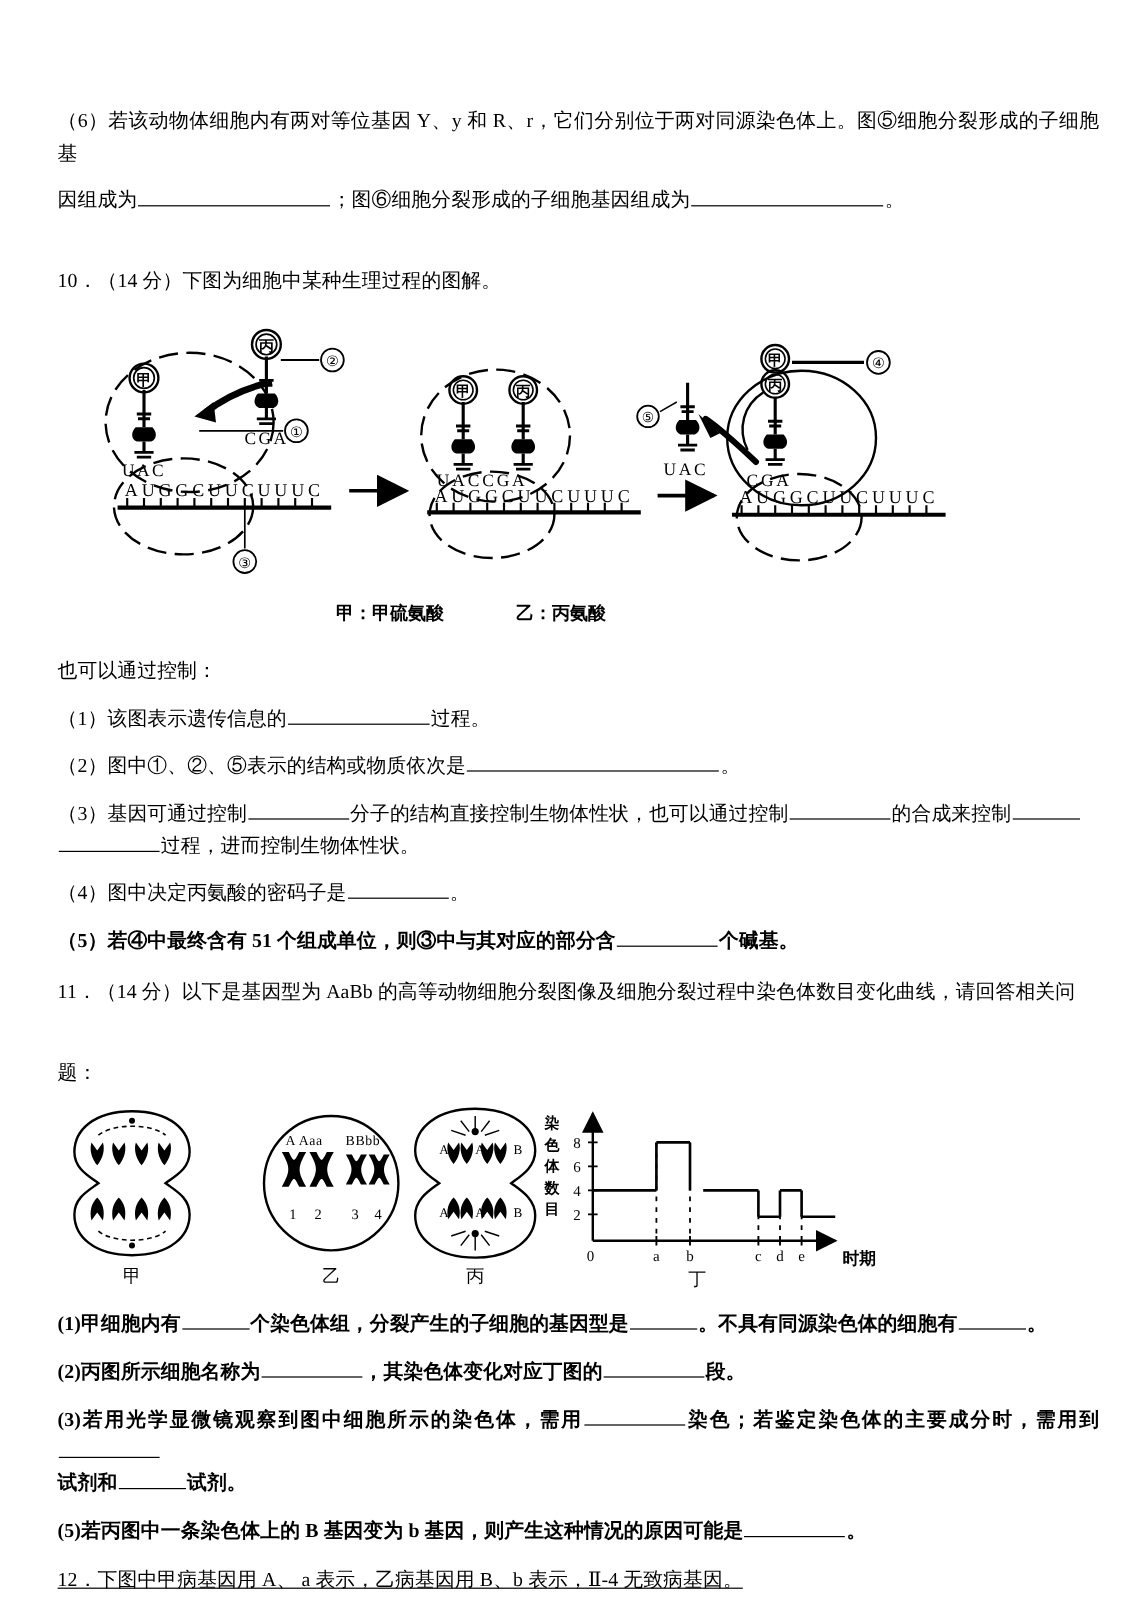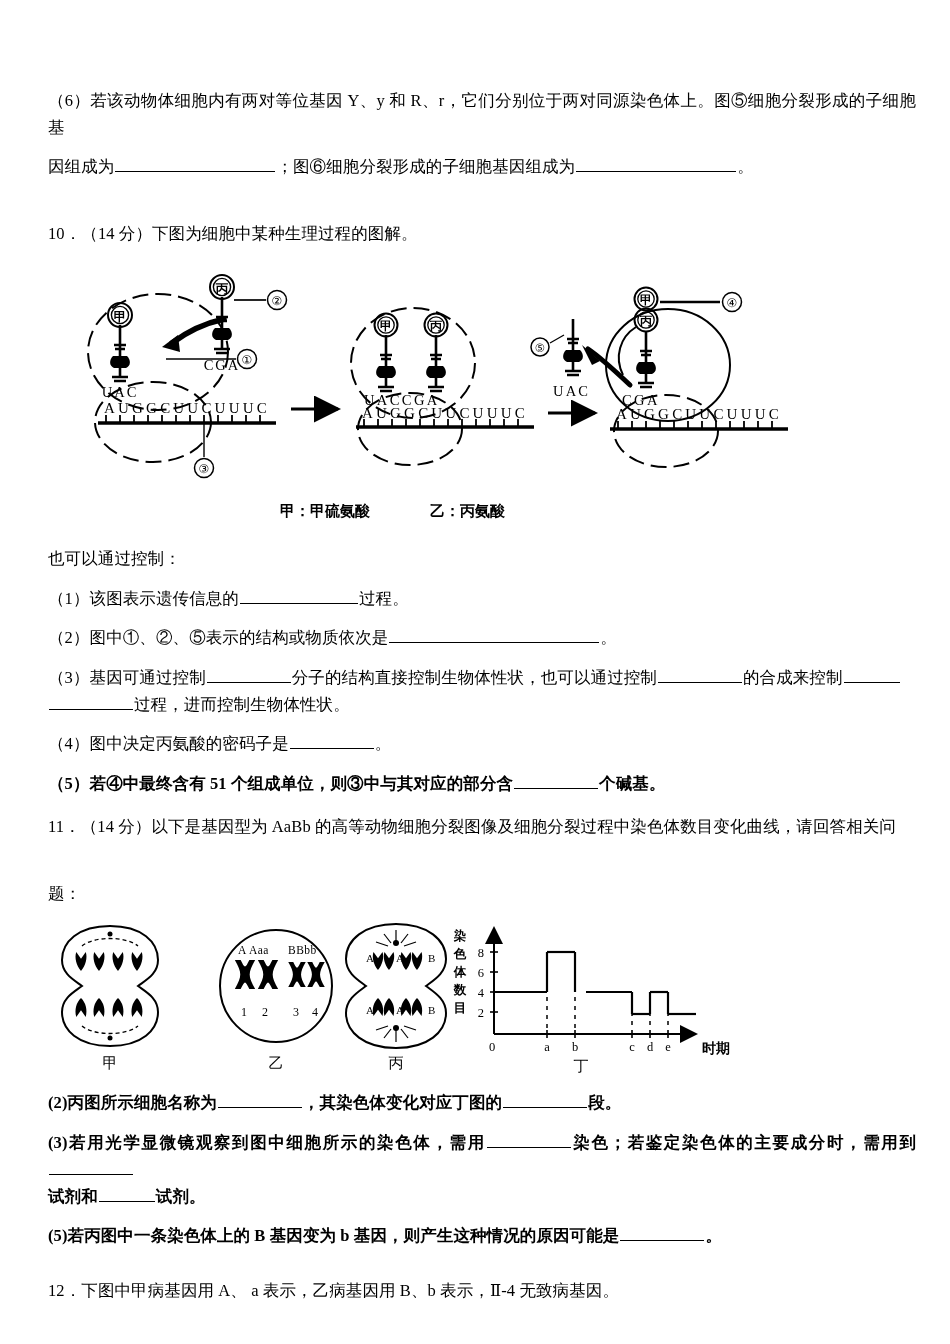--- a/index.html
+++ b/index.html
@@ -480,30 +480,33 @@
             <path d="M602,76 L620,76"></path>
             <path d="M620,76 L620,98"></path>
             <path d="M620,98 L648,98"></path>
           </g>
 
           <text class="label-cjk" x="533" y="155" font-size="15" text-anchor="middle">丁</text>
         </g>
       </svg>
     </div>
 
+    <p class="q bold">
+      <span>(1)甲细胞内有</span><span class="blank b-s"></span><span>个染色体组，分裂产生的子细胞的基因型是</span><span class="blank b-s"></span><span>。不具有同源染色体的细胞有</span><span class="blank b-s"></span><span>。</span>
+    </p>
 
     <p class="q bold">
       <span>(2)丙图所示细胞名称为</span><span class="blank b-m"></span><span>，其染色体变化对应丁图的</span><span class="blank b-m"></span><span>段。</span>
     </p>
 
     <p class="q bold">
       <span>(3)若用光学显微镜观察到图中细胞所示的染色体，需用</span><span class="blank b-m"></span><span>染色；若鉴定染色体的主要成分时，需用到</span><span class="blank b-m"></span><br><span>试剂和</span><span class="blank b-s"></span><span>试剂。</span>
     </p>
 
 
     <p class="q bold">
       <span>(5)若丙图中一条染色体上的 B 基因变为 b 基因，则产生这种情况的原因可能是</span><span class="blank b-m"></span><span>。</span>
     </p>
 
-    <p class="q" style="margin-top:28px;">12．下图中甲病基因用 A、 a 表示，乙病基因用 B、b 表示，Ⅱ-4 无致病基因。</p>
+    <p class="q" style="margin-top:14px;text-decoration:underline;">12．下图中甲病基因用 A、 a 表示，乙病基因用 B、b 表示，Ⅱ-4 无致病基因。</p>
 
   </div>
 </div>
 
 </body></html>

